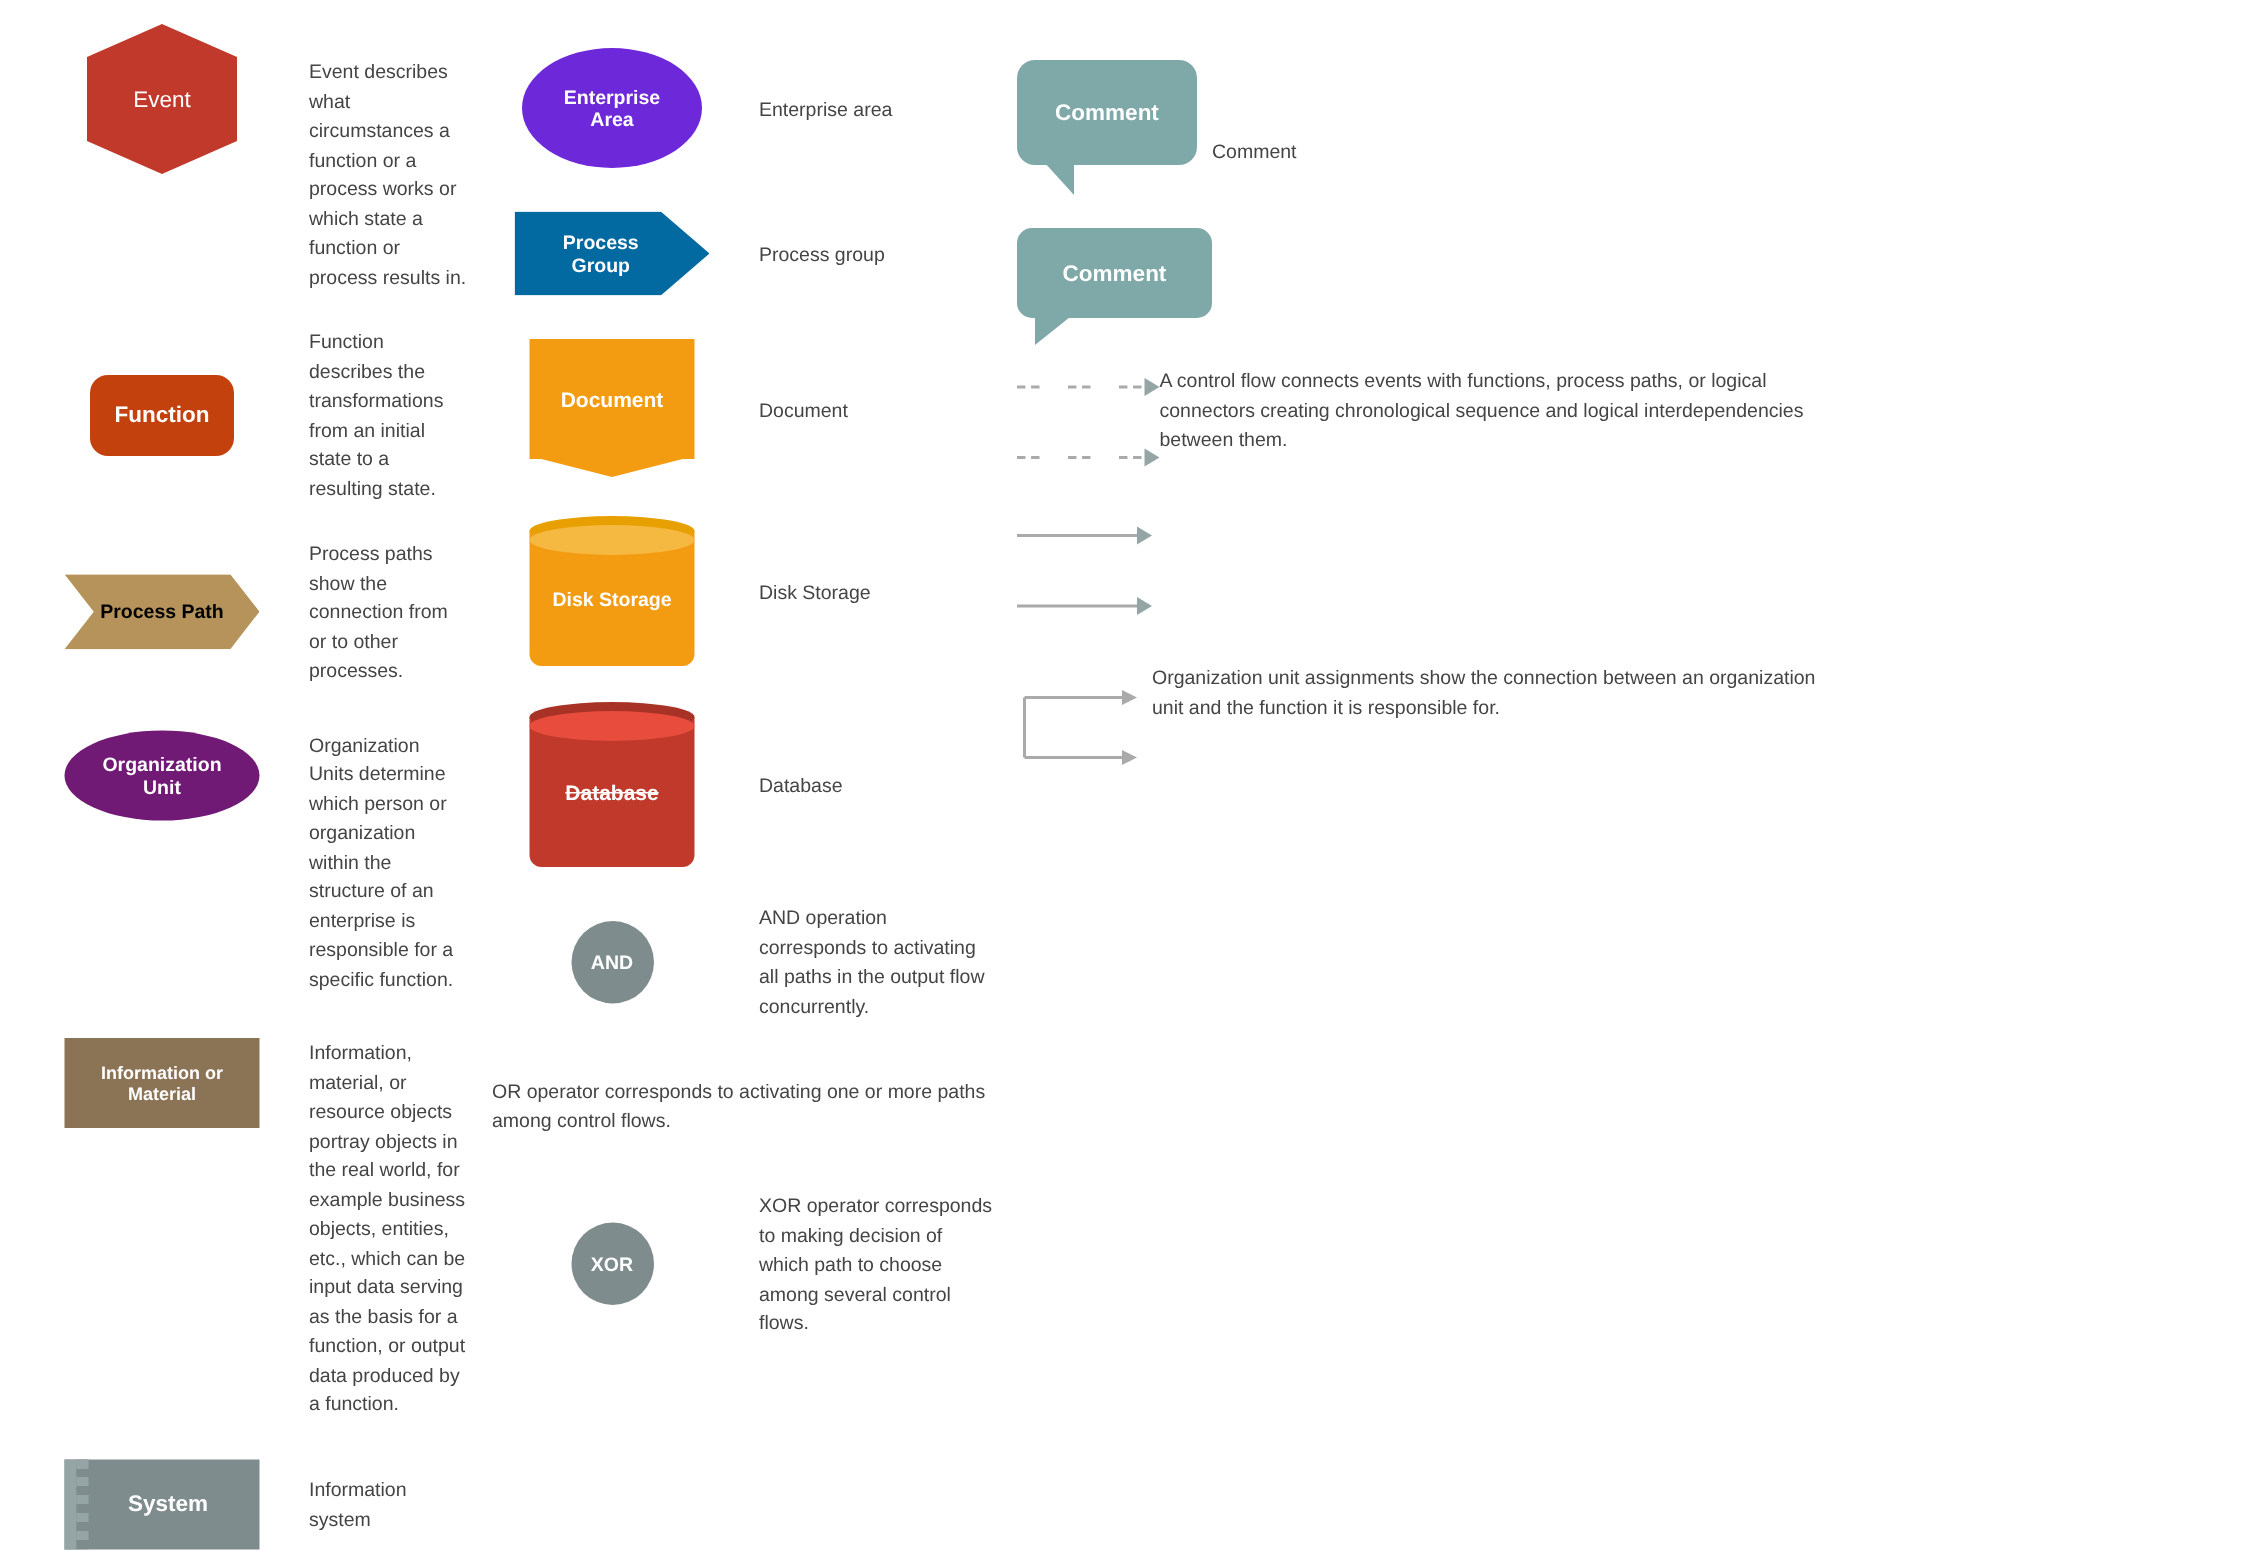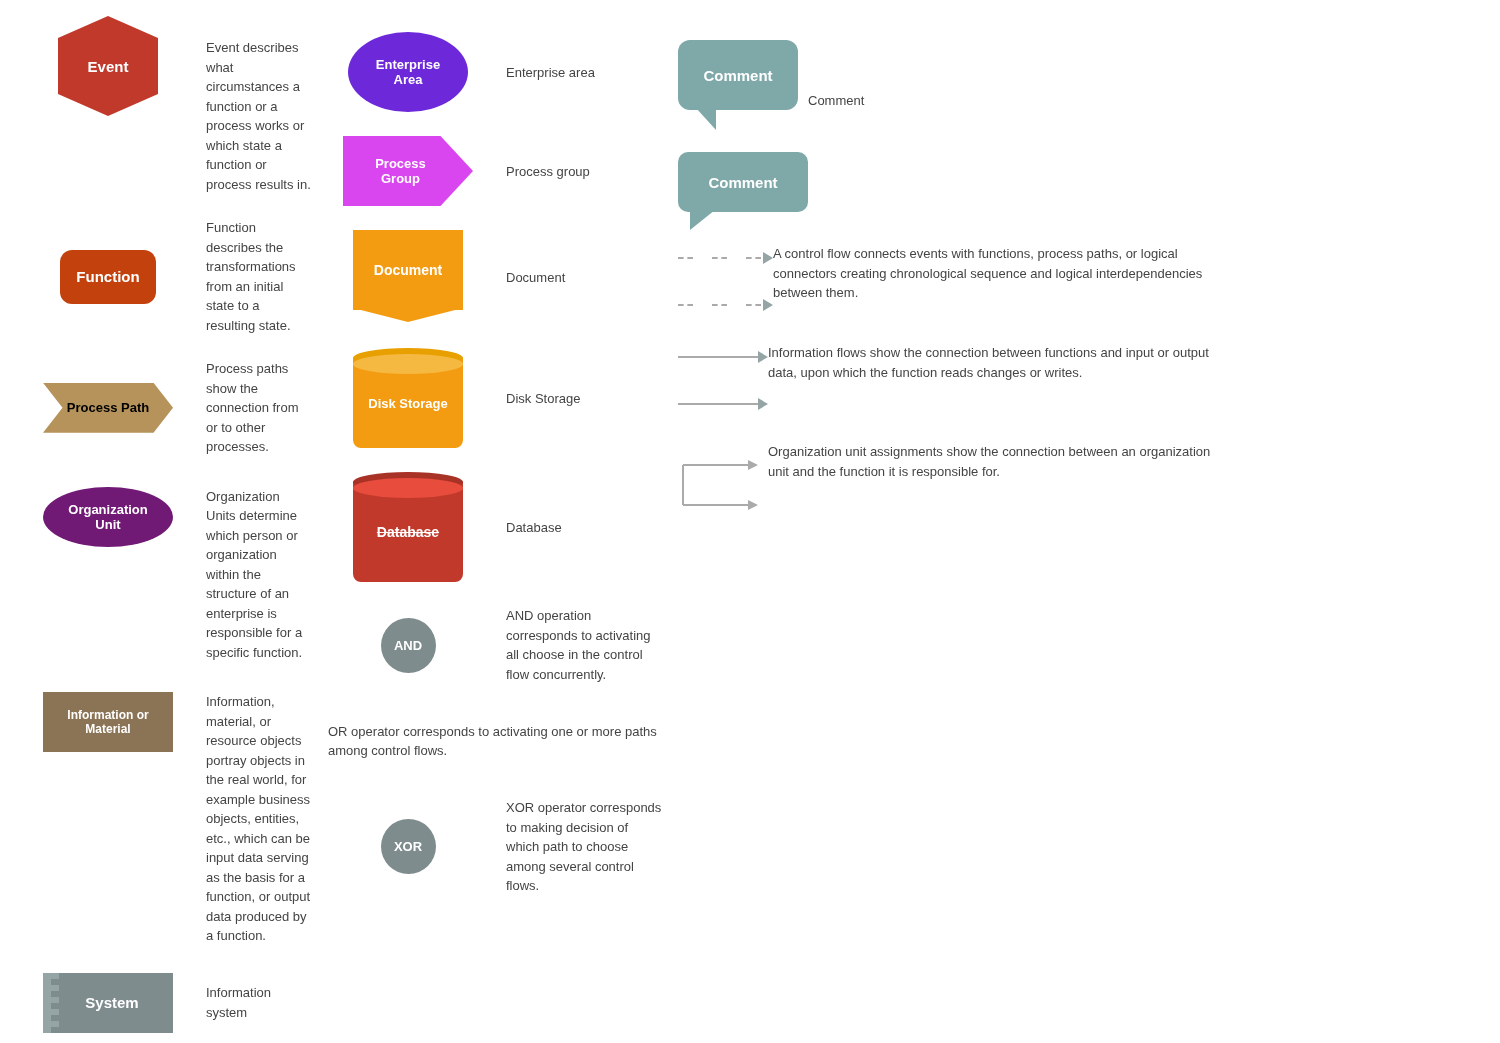--- a/index.html
+++ b/index.html
@@ -49,21 +49,21 @@
     
     .hexagon {
       width: 100px;
       height: 56px;
       background: #c0392b;
       position: relative;
       display: flex;
       align-items: center;
       justify-content: center;
       color: white;
-      font-weight: bold;
+      font-weight: normal;
       font-size: 15px;
     }
     .hexagon::before, .hexagon::after {
       content: '';
       position: absolute;
       width: 0;
       left: 0; right: 0;
     }
     .hexagon::before {
       bottom: 100%;
@@ -177,22 +177,22 @@
       justify-content: center;
       color: white;
       font-weight: bold;
       font-size: 13px;
       text-align: center;
     }
 
     
     .process-group {
       width: 130px;
-      height: 70px;
-      background: #d946ef;
+      height: 56px;
+      background: #0369a1;
       clip-path: polygon(0% 0%, 75% 0%, 100% 50%, 75% 100%, 0% 100%);
       display: flex;
       align-items: center;
       justify-content: center;
       color: white;
       font-weight: bold;
       font-size: 13px;
       text-align: center;
       padding-right: 15px;
     }
@@ -519,21 +519,21 @@
       </div>
       <div class="shape-label">Database</div>
     </div>
 
     <div class="col2-item">
       <div class="shape-container">
         <div class="logic-circle">
           <span>AND</span>
         </div>
       </div>
-      <div class="desc">AND operation corresponds to activating all choose in the control flow concurrently.</div>
+      <div class="desc">AND operation corresponds to activating all paths in the output flow concurrently.</div>
     </div>
 
     <div class="col2-item">
       <div class="desc">OR operator corresponds to activating one or more paths among control flows.</div>
     </div>
 
     <div class="col2-item">
       <div class="shape-container">
         <div class="logic-circle">
           <span>XOR</span>
@@ -594,21 +594,20 @@
         <div class="solid-arrow">
           <div style="width:80px; border-top:2px solid #aaa;"></div>
           <div class="arrow-head"></div>
         </div>
         <div style="height:15px;"></div>
         <div class="solid-arrow">
           <div style="width:80px; border-top:2px solid #aaa;"></div>
           <div class="arrow-head"></div>
         </div>
       </div>
-      <div class="desc">Information flows show the connection between functions and input or output data, upon which the function reads changes or writes.</div>
     </div>
 
     <div class="col3-item top">
       <div style="padding-top:8px;">
         <svg width="90" height="70">
 
           <line x1="5" y1="15" x2="70" y2="15" stroke="#aaa" stroke-width="2"></line>
           <polygon points="70,10 80,15 70,20" fill="#aaa"></polygon>
 
           <line x1="5" y1="15" x2="5" y2="55" stroke="#aaa" stroke-width="2"></line>

